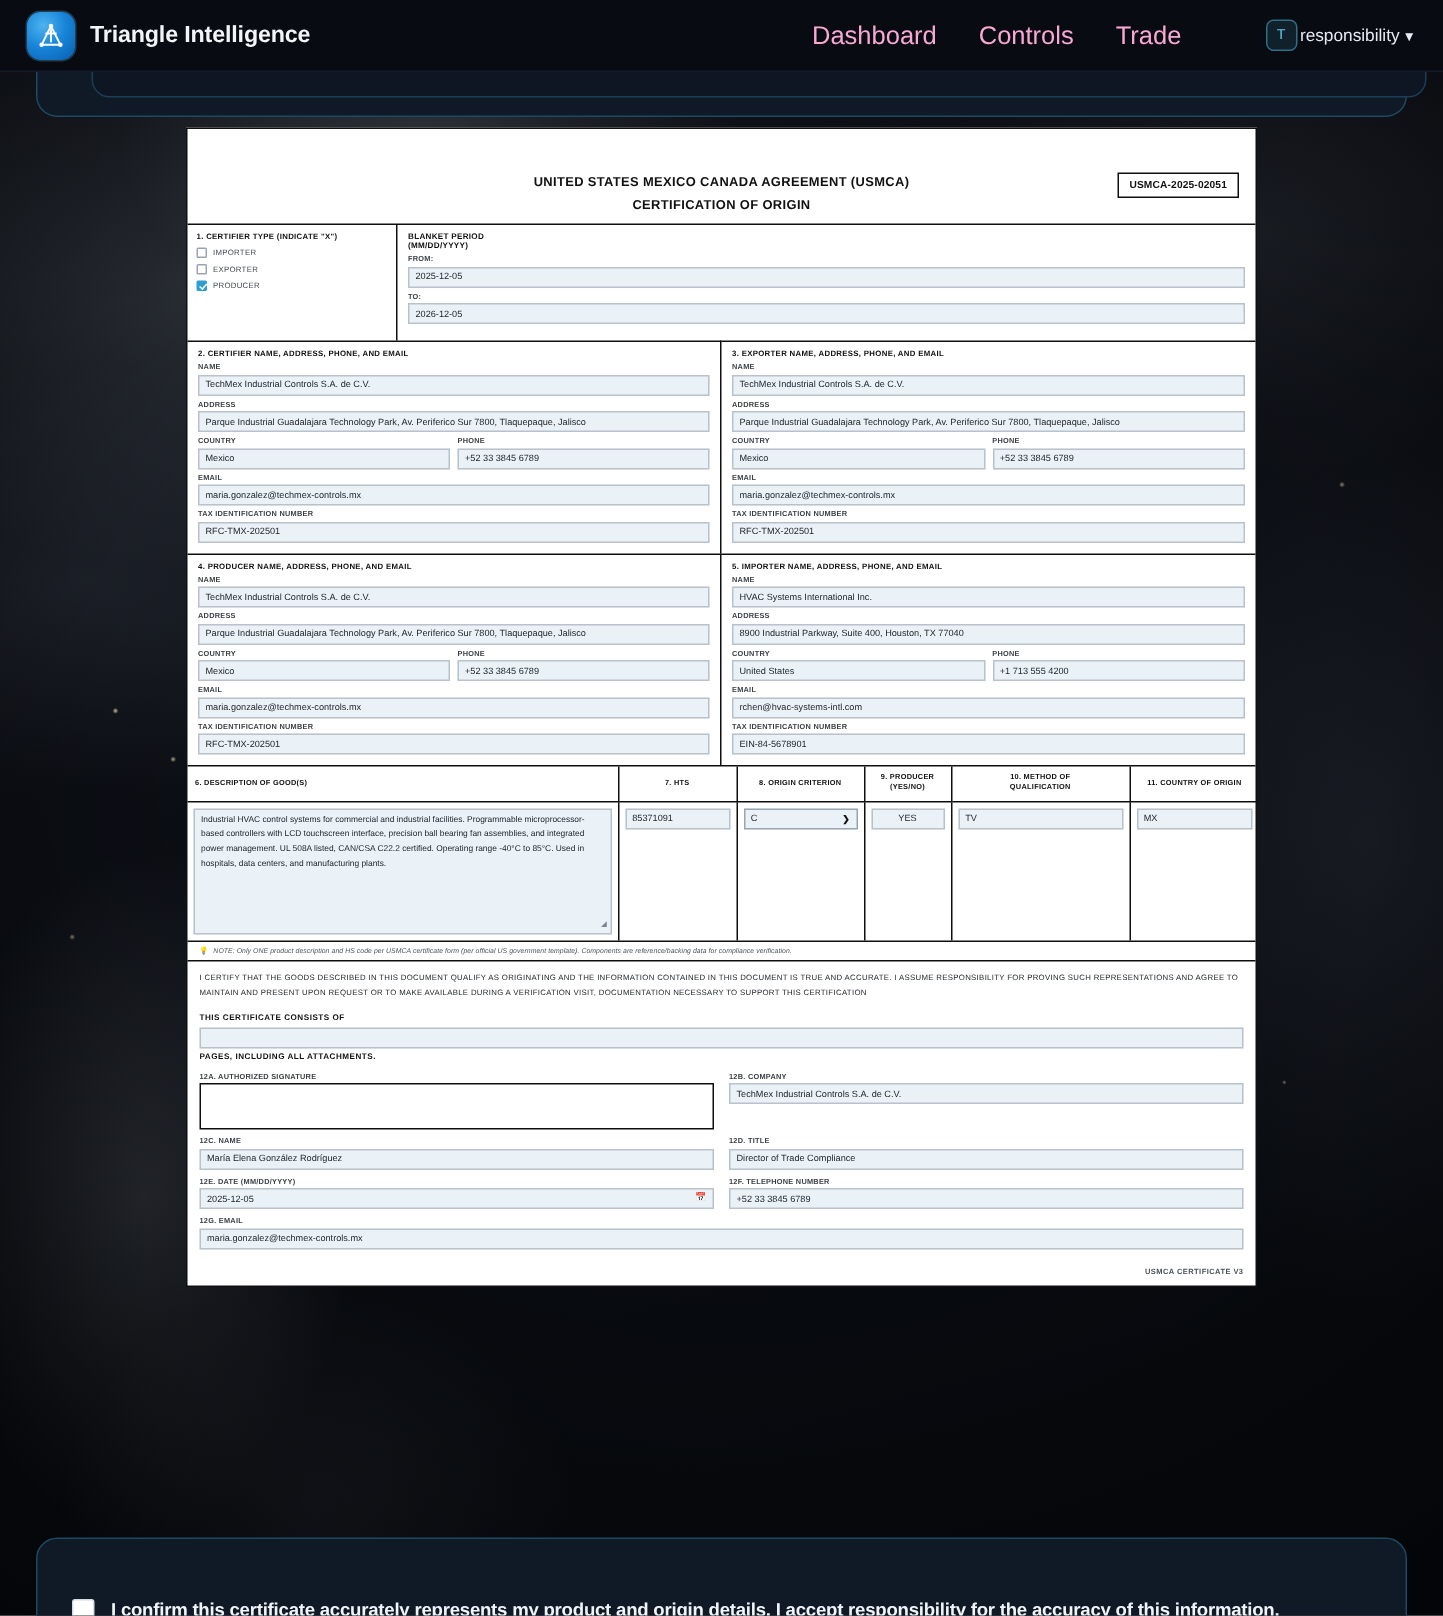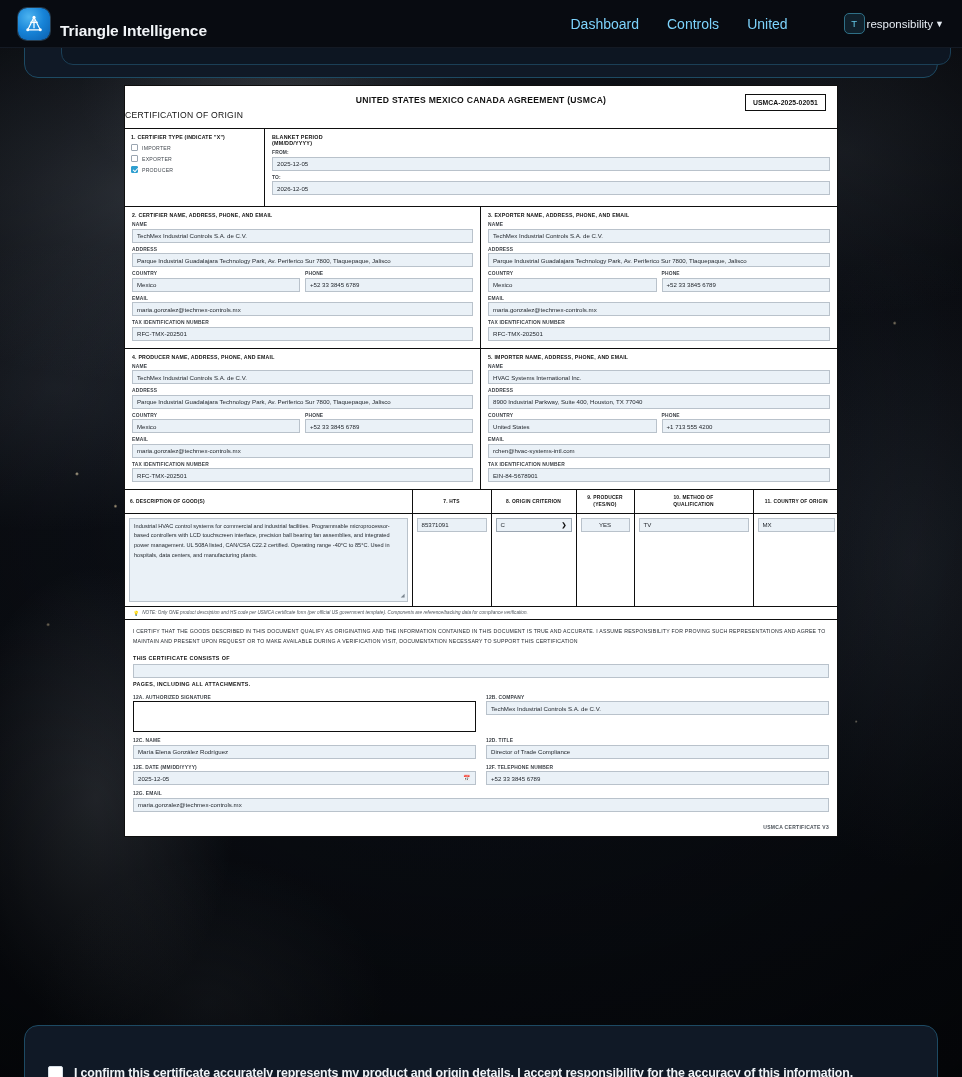--- a/index.html
+++ b/index.html
@@ -50,21 +50,21 @@
     top: 0; left: 0;
     width: 962px;
     height: 48px;
     background: #080b11;
     border-bottom: 1px solid #141a24;
     display: flex;
     align-items: center;
     padding: 0 18px;
     z-index: 40;
   }
-  .brand { display: flex; align-items: flex-end; gap: 10px; }
+  .brand { display: flex; align-items: center; gap: 10px; }
   .brand-logo {
     width: 32px; height: 32px;
     border-radius: 9px;
     background: radial-gradient(circle at 34% 28%, #4db4f0 0%, #1784d8 48%, #0a5fae 100%);
     display: flex; align-items: center; justify-content: center;
     box-shadow: 0 0 0 1px rgba(120,190,240,0.28);
   }
   .brand-name {
     color: #f2f5f8;
     font-size: 15.5px;
@@ -72,22 +72,22 @@
     letter-spacing: -0.1px;
     white-space: nowrap;
   }
   #nav-links {
     margin-left: auto;
     display: flex;
     align-items: center;
     gap: 28px;
   }
   .nav-link {
-    color: #7dd3fc;
-    font-size: 14px;
+    color: #f9a8d4;
+    font-size: 17px;
     white-space: nowrap;
   }
   #account-chip {
     display: flex;
     align-items: center;
     gap: 2px;
     margin-left: 28px;
   }
   .avatar {
     width: 21px; height: 21px;
@@ -122,32 +122,32 @@
     position: absolute;
     left: 124px; top: 85px;
     width: 714px;
     background: #ffffff;
     border: 1px solid #0f0f0f;
     z-index: 20;
     font-size: 6.2px;
     color: #111;
   }
 
-  .sheet-head { padding: 9px 0 8px; position: relative; }
+  .sheet-head { padding: 9px 0 8px; position: relative; margin-top: 21px; }
   .sheet-title {
     text-align: center;
     font-size: 8.6px;
     font-weight: bold;
     letter-spacing: 0.25px;
     color: #111;
   }
   .sheet-subtitle {
-    text-align: left;
+    text-align: center;
     font-size: 8.6px;
-    font-weight: normal;
+    font-weight: bold;
     letter-spacing: 0.25px;
     margin-top: 5px;
     color: #111;
   }
   #cert-id-box {
     position: absolute;
     right: 11px; top: 8px;
     border: 1px solid #0f0f0f;
     padding: 4px 7px;
     font-size: 6.8px;
@@ -412,21 +412,21 @@
         <circle cx="4.5" cy="19" r="1.8" fill="#ffffff"></circle>
         <circle cx="19.5" cy="19" r="1.8" fill="#ffffff"></circle>
       </svg>
     </div>
     <span class="brand-name">Triangle Intelligence</span>
   </div>
 
   <nav id="nav-links">
     <a class="nav-link">Dashboard</a>
     <a class="nav-link">Controls</a>
-    <a class="nav-link">United</a>
+    <a class="nav-link">Trade</a>
     <div id="account-chip">
       <div class="avatar">T</div>
       <span class="account-name">responsibility</span>
       <span class="caret">▼</span>
     </div>
   </nav>
 </div>
 
 <div class="shell" id="shell-top">
   <div class="shell" id="shell-inner"></div>

